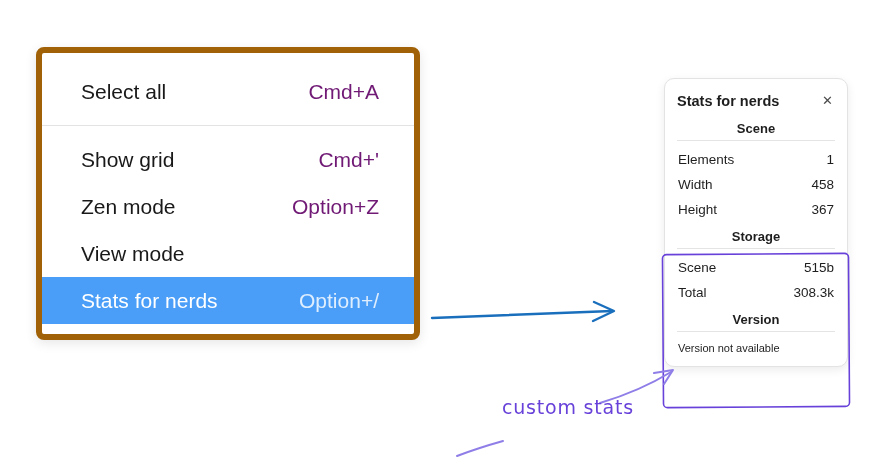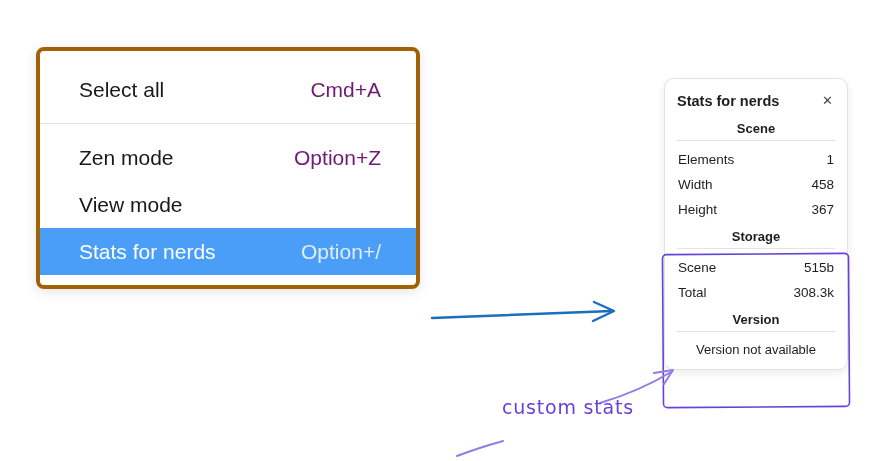--- a/index.html
+++ b/index.html
@@ -10,21 +10,21 @@
     position:relative;
     overflow:hidden;
     color:#1a1a1a;
   }
   .canvas { position:absolute; inset:0; }
 
   
   .menu {
     position:absolute; left:36px; top:47px; width:384px;
     background:#fff;
-    border:4px solid #a16207;
+    border:6px solid #a16207;
     border-radius:8px;
     box-shadow:0 3px 12px rgba(0,0,0,.10);
     padding:15px 0 10px;
   }
   .menu-item {
     height:47px;
     display:flex; align-items:center; justify-content:space-between;
     padding:0 35px 0 39px;
     font-size:21px;
     color:#191919;
@@ -45,21 +45,21 @@
     padding:13px 12px 12px;
     font-size:13px;
     color:#1e1e1e;
   }
   .sp-header { display:flex; justify-content:space-between; align-items:center; margin-bottom:12px; }
   .sp-title { font-weight:bold; font-size:14.5px; }
   .sp-close { color:#4b4b4b; cursor:pointer; font-size:13px; line-height:1; padding:2px; }
   .sp-heading { text-align:center; font-weight:bold; font-size:13px; margin:7px 0 4px; }
   .sp-hr { border:none; border-top:1px solid #e4e4e4; margin:4px 0 6px; }
   .sp-row { display:flex; justify-content:space-between; padding:5px 1px; font-size:13.5px;text-align:center; }
-  .sp-note { font-size:13px; padding:4px 1px 0; white-space:nowrap;text-align:center; }
+  .sp-note { font-size:11px; padding:4px 1px 0; white-space:nowrap; }
 
   
   .overlay-svg { position:absolute; inset:0; width:873px; height:461px; pointer-events:none; }
   .arrow-blue   { stroke:var(--arrow-blue,#1a6fbd); stroke-width:2.4; fill:none; stroke-linecap:round; stroke-linejoin:round; }
   .purple-rect  { stroke:var(--annotation-purple,#6741d9); stroke-width:1.6; fill:none; }
   .purple-arrow { stroke:var(--annotation-light-purple,#8f7ee7); stroke-width:2; fill:none; stroke-linecap:round; stroke-linejoin:round; }
   .annotation-text {
     position:absolute; left:502px; top:396px;
     font-family:"DejaVu Sans", sans-serif;
     font-size:19px;
@@ -72,20 +72,24 @@
 <body>
 
 <div class="canvas">
 
   <div class="menu">
     <div class="menu-item">
       <span class="mi-label">Select all</span>
       <span class="mi-shortcut">Cmd+A</span>
     </div>
     <div class="menu-sep"></div>
+    <div class="menu-item">
+      <span class="mi-label">Show grid</span>
+      <span class="mi-shortcut">Cmd+'</span>
+    </div>
     <div class="menu-item">
       <span class="mi-label">Zen mode</span>
       <span class="mi-shortcut">Option+Z</span>
     </div>
     <div class="menu-item">
       <span class="mi-label">View mode</span>
     </div>
     <div class="menu-item selected">
       <span class="mi-label">Stats for nerds</span>
       <span class="mi-shortcut">Option+/</span>

